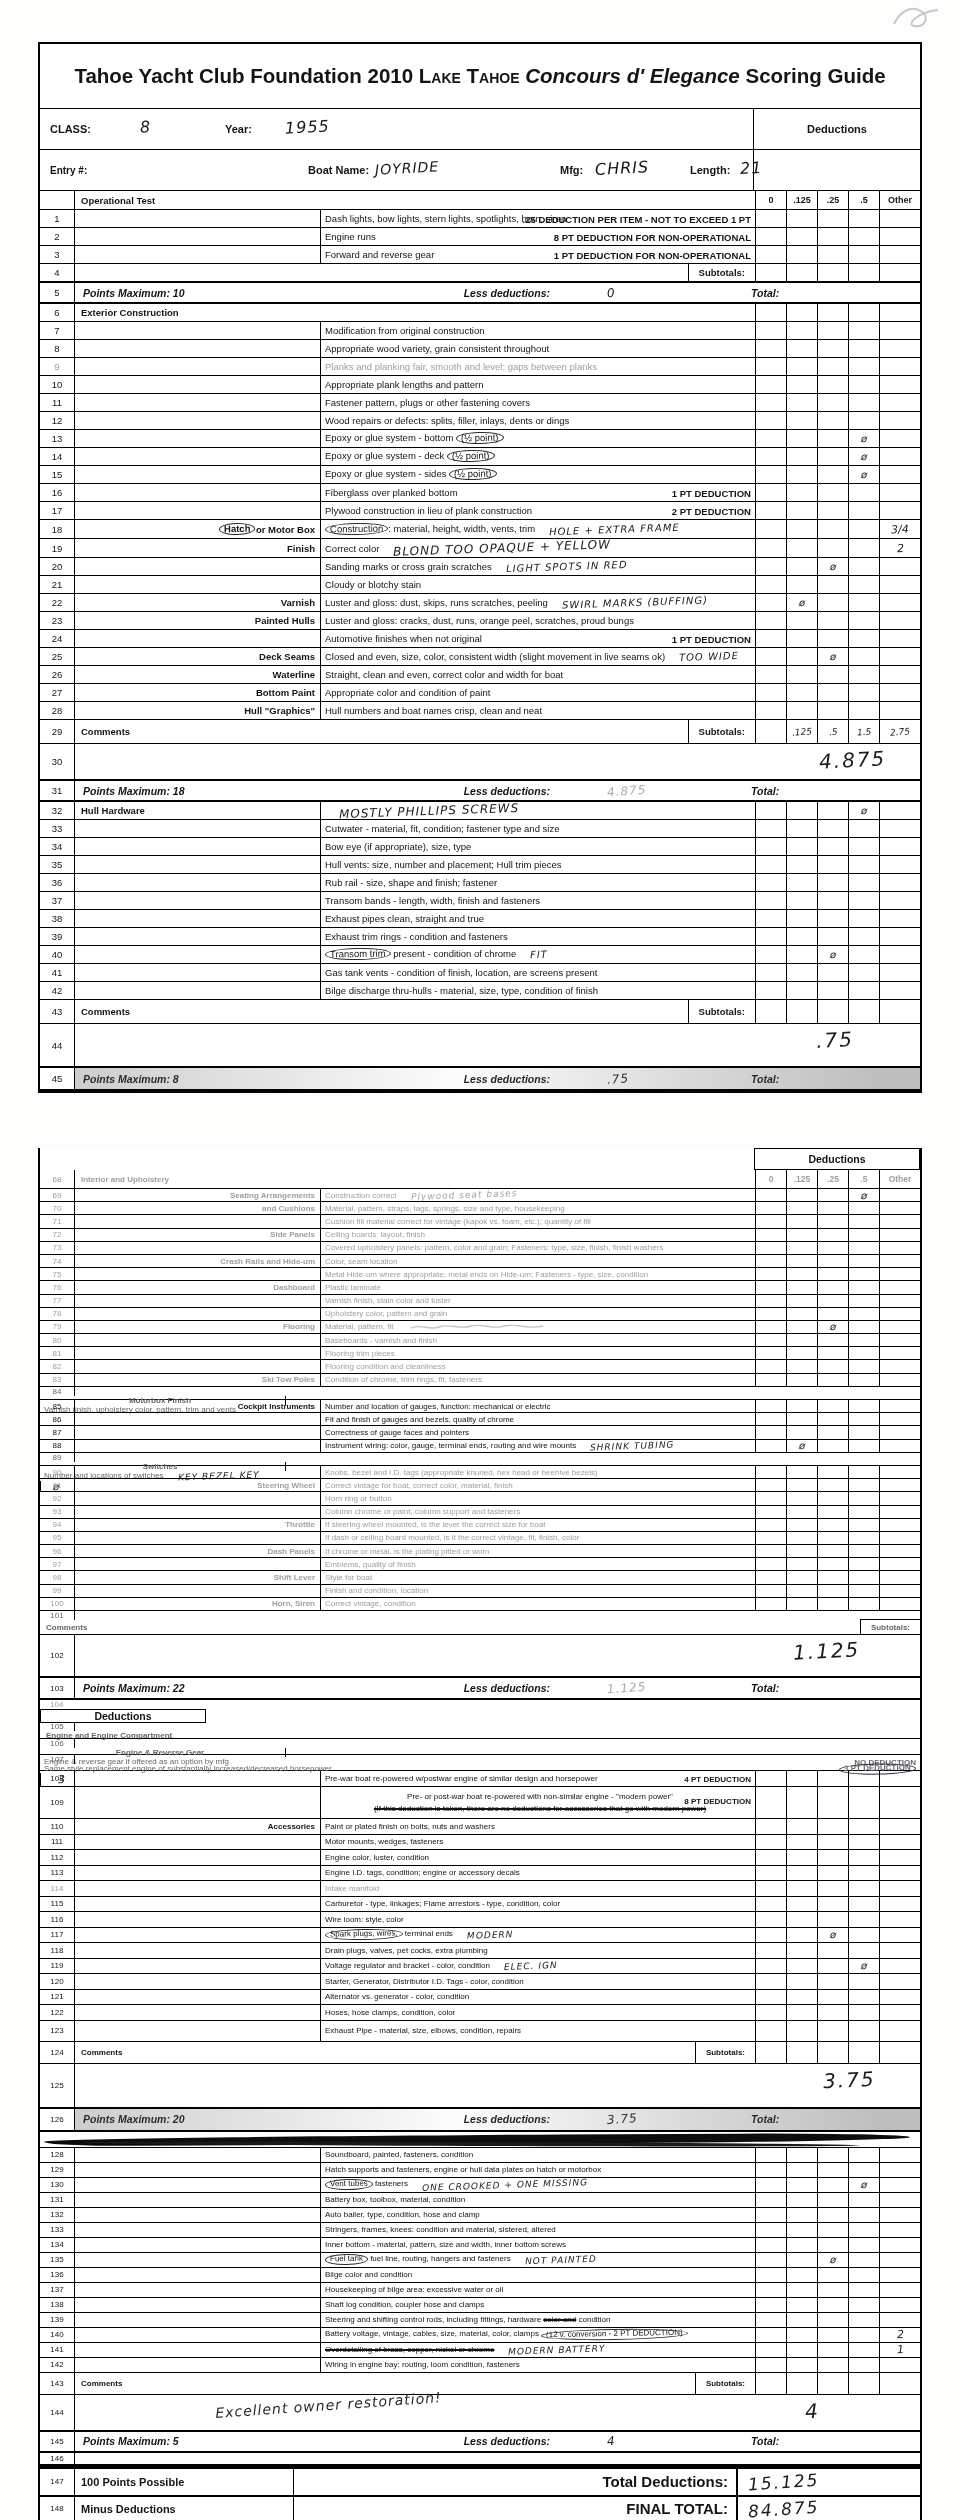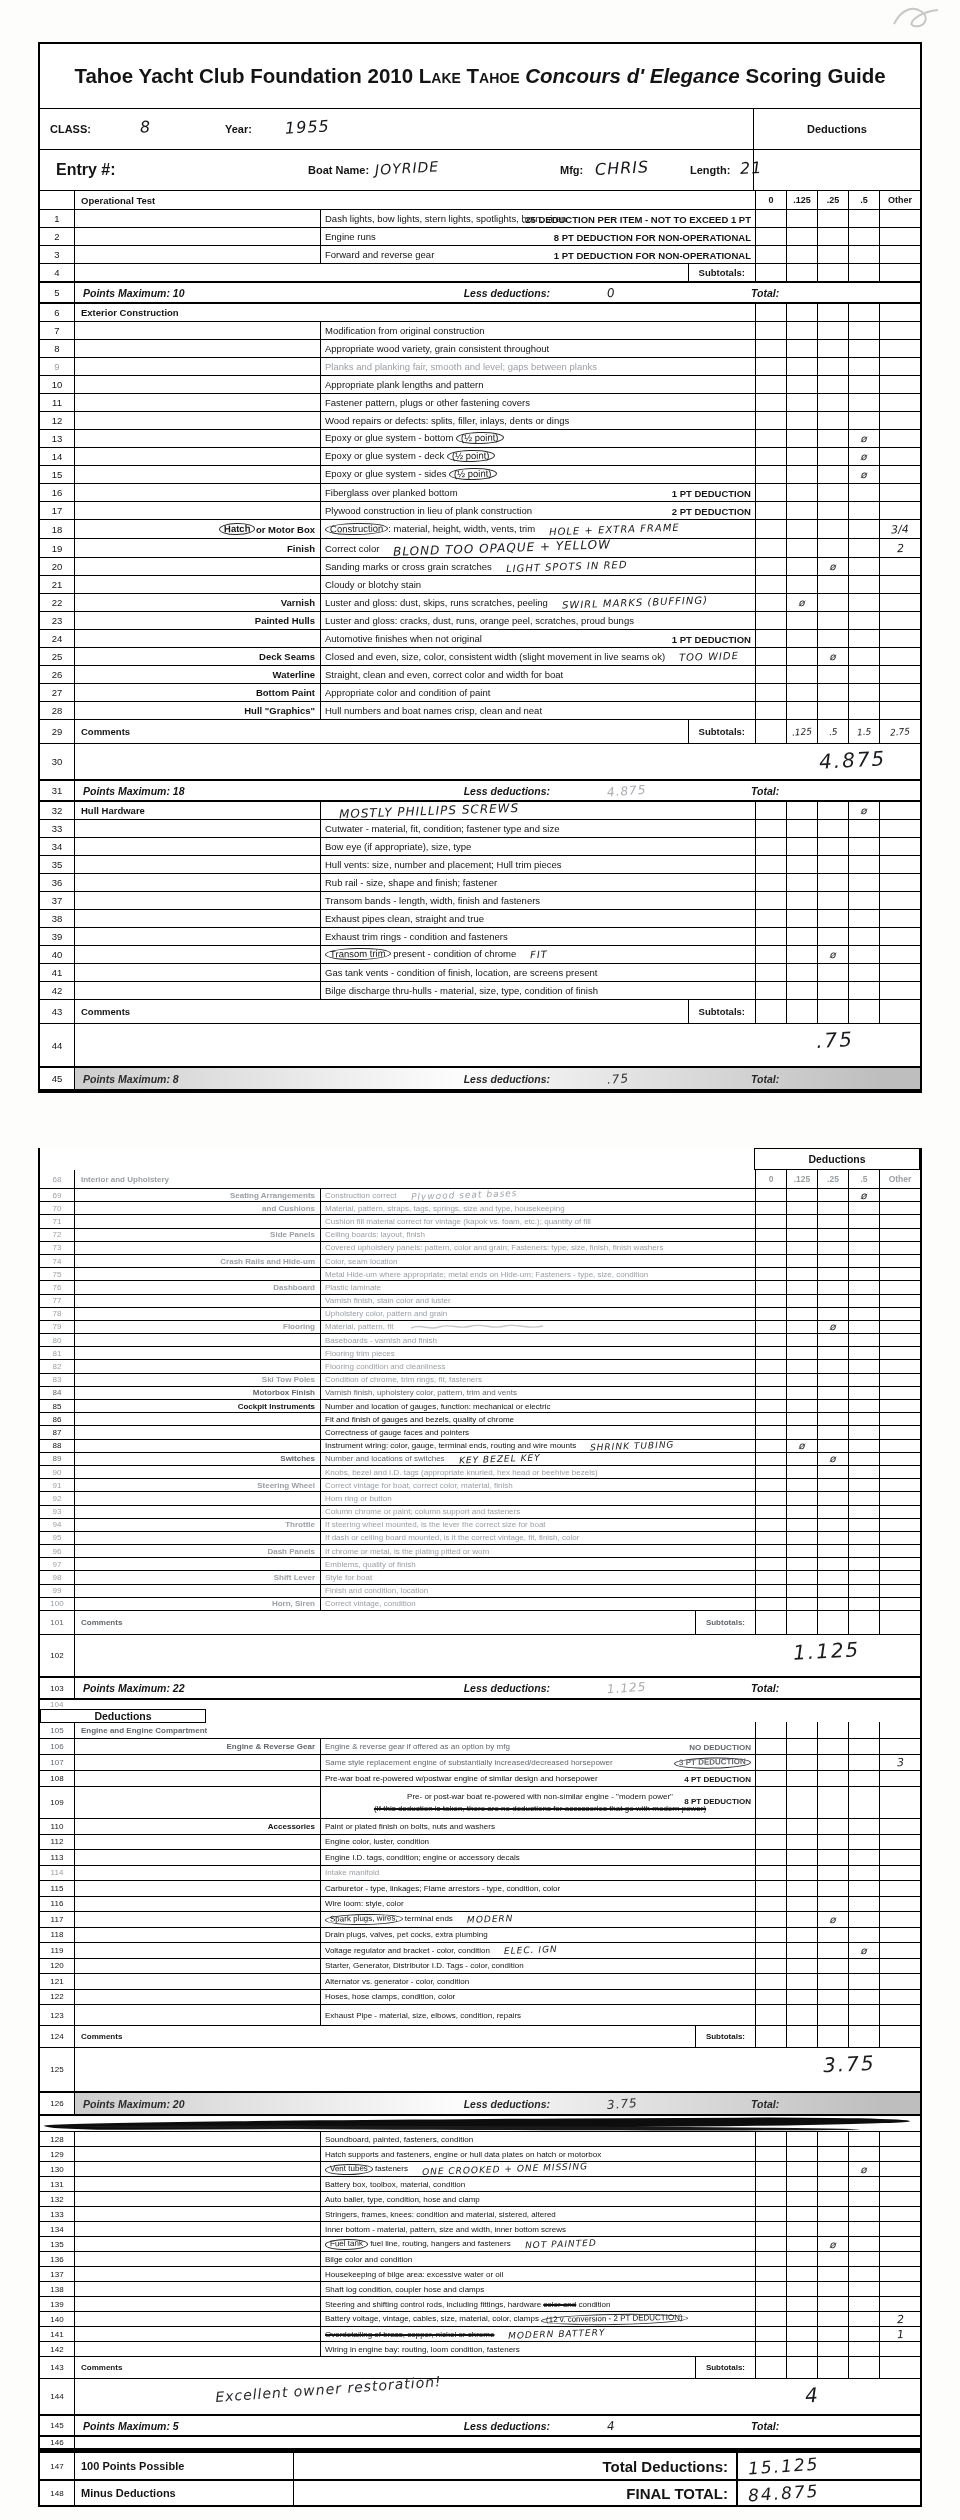--- a/index.html
+++ b/index.html
@@ -46,21 +46,21 @@
   .sumc{flex:1;position:relative;}
   .pm{position:absolute;left:8px;top:50%;transform:translateY(-50%);font-weight:bold;font-style:italic;font-size:10.5px;}
   .lessl{position:absolute;left:46%;top:50%;transform:translateY(-50%);font-weight:bold;font-style:italic;font-size:10.5px;}
   .lessv{position:absolute;left:63%;top:50%;transform:translateY(-50%) rotate(-4deg);
          font-family:"DejaVu Sans",sans-serif;font-style:italic;font-size:12px;letter-spacing:1px;color:#1c1c20;}
   .lessv.pencil{color:#a8abae;}
   .totl{position:absolute;left:80%;top:50%;transform:translateY(-50%);font-weight:bold;font-style:italic;font-size:10.5px;}
   .smearband{position:absolute;inset:0;background:linear-gradient(90deg,rgba(90,90,90,.30),rgba(220,220,220,.08) 45%,rgba(70,70,70,.35) 95%);pointer-events:none;}
   
   .row.faint, .row.faint .dc, .row.faint .lab{color:#9ba0a5;}
-  .row.mid, .row.mid .dc, .row.mid .lab{color:#63686d;}
+  .row.mid, .row.mid .dc, .row.mid .lab{color:#63686d;flex-direction:column;}
   
   .circ{display:inline-block;border:1.5px solid #2c2c30;border-radius:50%;padding:0 4px;transform:rotate(-1deg);line-height:1.1;}
   .strike{text-decoration:line-through;text-decoration-thickness:1.5px;}
   .d2wrap{display:flex;flex-direction:column;justify-content:center;line-height:1.5;}
   
   .dhrow{display:flex;border-bottom:none;}
   .dh-left{flex:1;display:flex;align-items:center;padding-left:10px;color:#9ba0a5;}
   .dh-box{width:166px;border:1.5px solid #000;display:flex;align-items:center;justify-content:center;
           font-weight:bold;font-size:10.5px;box-sizing:border-box;}
   
@@ -116,21 +116,21 @@
         <span class="flbl" style="left:10px">CLASS:</span>
         <span class="fval" style="left:100px">8</span>
         <span class="flbl" style="left:185px">Year:</span>
         <span class="fval" style="left:245px">1955</span>
       </div>
       <div class="hbox">Deductions</div>
     </div>
 
     <div class="entry-row">
       <div class="hleft">
-        <span class="flbl" style="left:16px;font-size:16px">Entry #:</span>
+        <span class="flbl" style="left:10px;font-size:10px">Entry #:</span>
         <span class="flbl" style="left:268px">Boat Name:</span>
         <span class="fval" style="left:335px;font-size:14px">JOYRIDE</span>
         <span class="flbl" style="left:520px">Mfg:</span>
         <span class="fval" style="left:555px">CHRIS</span>
         <span class="flbl" style="left:650px">Length:</span>
         <span class="fval" style="left:700px">21</span>
       </div>
       <div class="hbox empty"></div>
     </div>
 
@@ -1221,20 +1221,32 @@
           <div class="desc">
             <span class="dtext">Paint or plated finish on bolts, nuts and washers</span>
           </div>
           <div class="dc"></div>
           <div class="dc"></div>
           <div class="dc"></div>
           <div class="dc"></div>
           <div class="dc oth"></div>
         </div>
         <div class="row i" style="height: 15.5px;">
+          <div class="nc">111</div>
+          <div class="lab"></div>
+          <div class="desc">
+            <span class="dtext">Motor mounts, wedges, fasteners</span>
+          </div>
+          <div class="dc"></div>
+          <div class="dc"></div>
+          <div class="dc"></div>
+          <div class="dc"></div>
+          <div class="dc oth"></div>
+        </div>
+        <div class="row i" style="height: 15.5px;">
           <div class="nc">112</div>
           <div class="lab"></div>
           <div class="desc">
             <span class="dtext">Engine color, luster, condition</span>
           </div>
           <div class="dc"></div>
           <div class="dc"></div>
           <div class="dc"></div>
           <div class="dc"></div>
           <div class="dc oth"></div>

